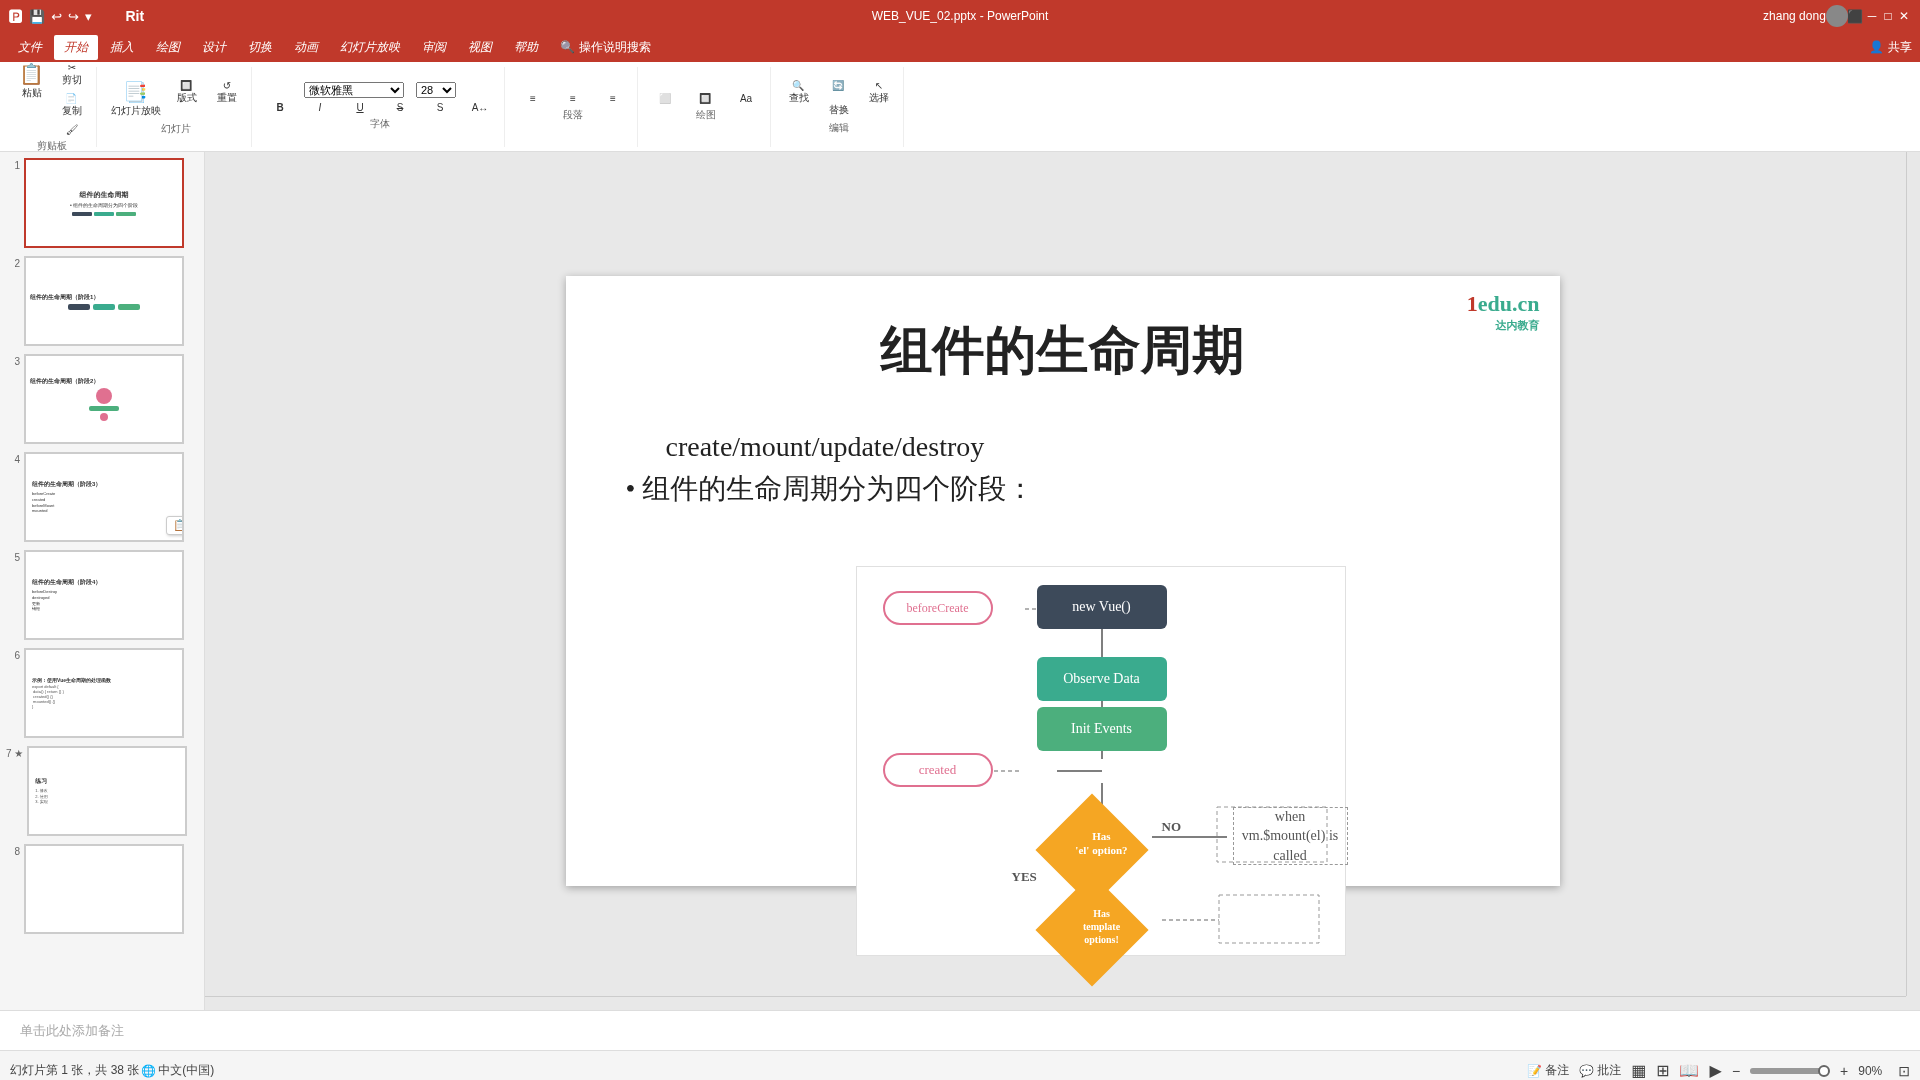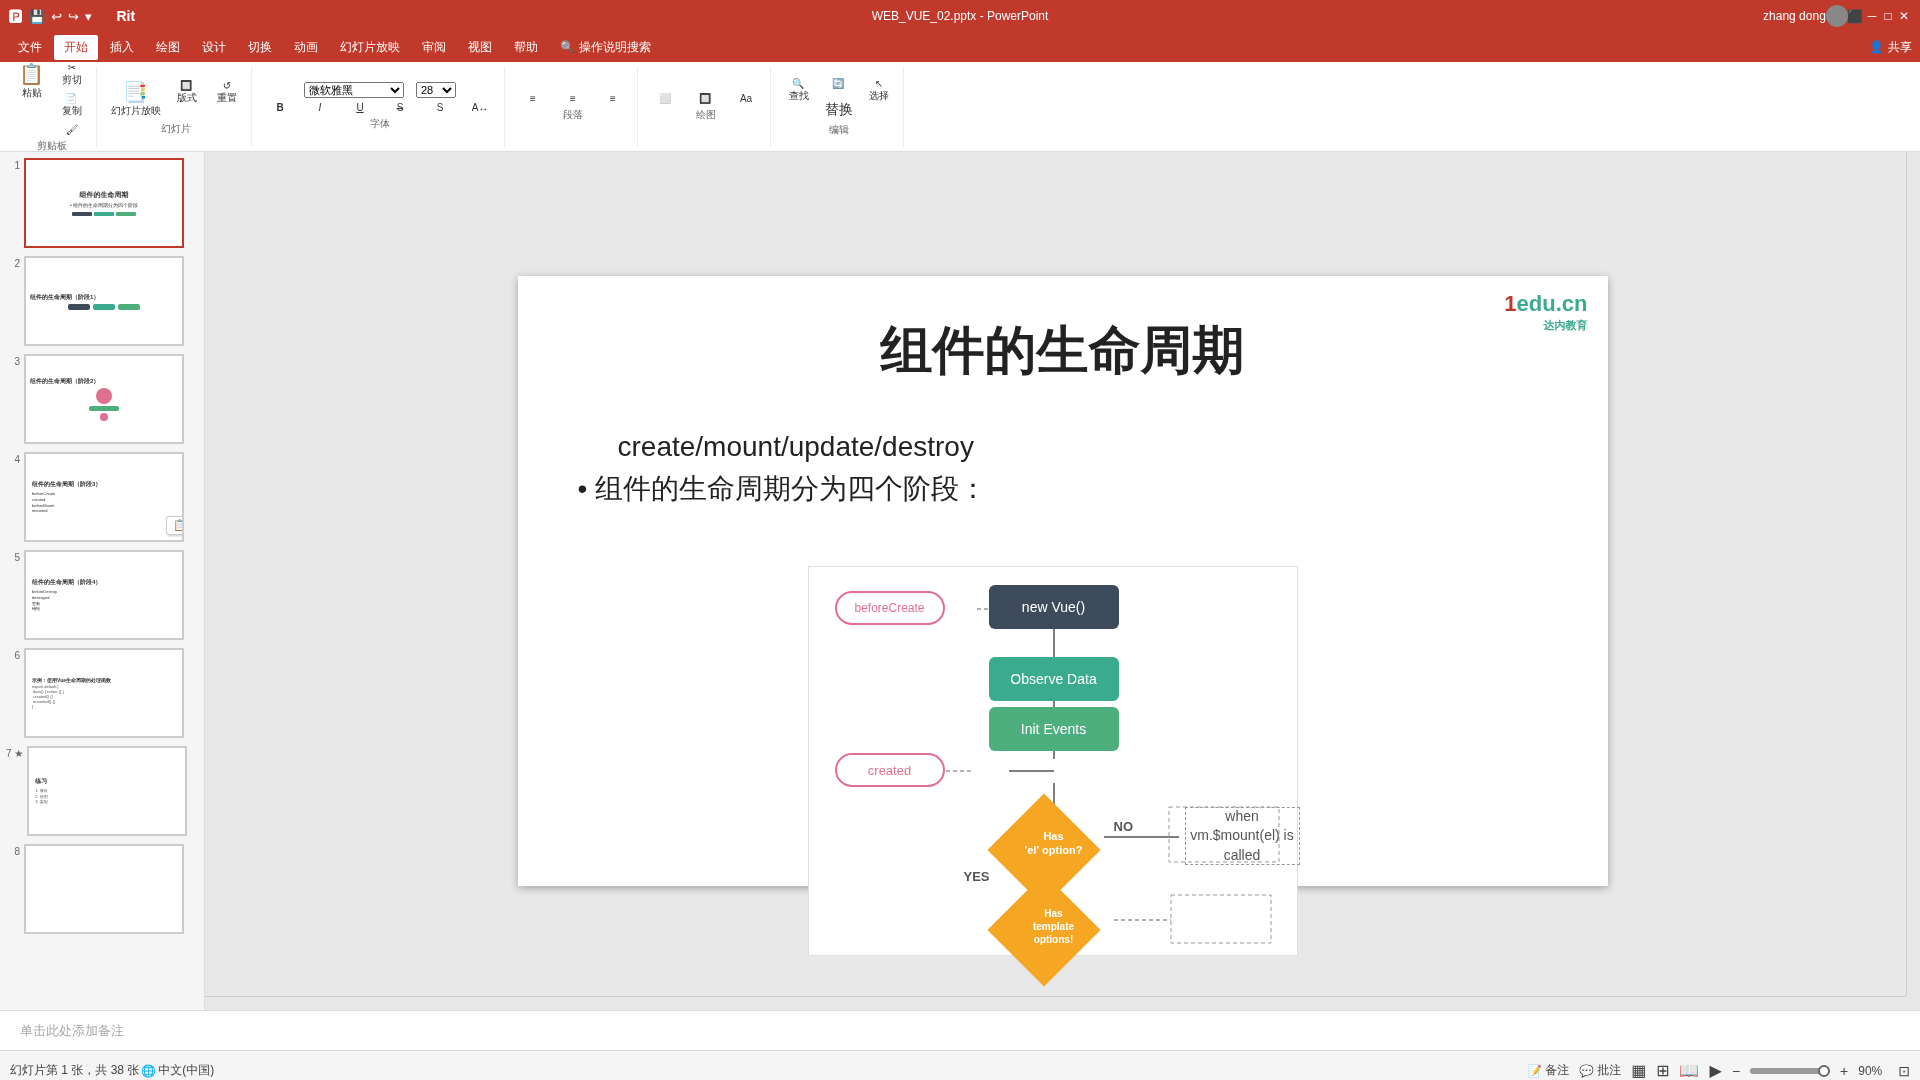--- a/index.html
+++ b/index.html
@@ -29,20 +29,21 @@
       align-items: center;
       padding: 0 8px;
       gap: 2px;
     }
     .menu-item {
       padding: 4px 10px;
       color: white;
       font-size: 12px;
       cursor: pointer;
       border-radius: 2px;
+      font-style: italic;
     }
     .menu-item.active { background: white; color: #c0392b; }
 
     
     .ribbon {
       height: 90px;
       background: white;
       border-bottom: 1px solid #ddd;
       display: flex;
       align-items: center;
@@ -94,25 +95,26 @@
     .edit-area {
       flex: 1;
       background: #e8e8e8;
       display: flex;
       align-items: center;
       justify-content: center;
       position: relative;
       overflow: hidden;
     }
     .slide-canvas {
-      width: 1090px;
+      width: 994px;
       height: 610px;
       background: white;
       position: relative;
       box-shadow: 0 2px 8px rgba(0,0,0,0.3);
+      font-family: Liberation Serif, serif;
     }
 
     
     .slide-title {
       position: absolute;
       top: 40px;
       left: 0; right: 0;
       text-align: center;
       font-size: 52px;
       font-weight: bold;
@@ -261,21 +263,21 @@
 </head>
 <body>
 
 <div class="title-bar">
   <div class="title-bar-left">
     <span style="font-size:16px;">🅿</span>
     <span style="font-size:13px;">💾</span>
     <span style="font-size:13px;">↩</span>
     <span style="font-size:13px;">↪</span>
     <span style="font-size:13px;">▾</span>
-    <span style="font-size:14px; font-weight:bold; margin-left:19px;">Rit</span>
+    <span style="font-size:14px; font-weight:bold; margin-left:28px;">Rit</span>
   </div>
   <div class="title-bar-center">
     <span>WEB_VUE_02.pptx - PowerPoint</span>
   </div>
   <div class="title-bar-right">
     <span style="font-size:12px;">zhang dong</span>
     <span style="width:22px;height:22px;border-radius:50%;background:#888;display:inline-block;"></span>
     <span style="font-size:13px;">⬛</span>
     <span class="win-btn">─</span>
     <span class="win-btn">□</span>
@@ -397,21 +399,21 @@
     <span style="font-size:10px;color:#666;">绘图</span>
   </div>
   <div class="ribbon-group">
     <div style="display:flex;gap:4px;">
       <div class="ribbon-btn">
           <span>🔍</span>
           <span style="font-size:10px;">查找</span>
         </div>
       <div class="ribbon-btn">
           <span>🔄</span>
-          <span style="font-size:14px;margin-top:12px;">替换</span>
+          <span style="font-size:10px;margin-top:12px;">替换</span>
         </div>
       <div class="ribbon-btn">
           <span>↖</span>
           <span style="font-size:10px;">选择</span>
         </div>
     </div>
     <span style="font-size:10px;color:#666;">编辑</span>
   </div>
 </div>
 

